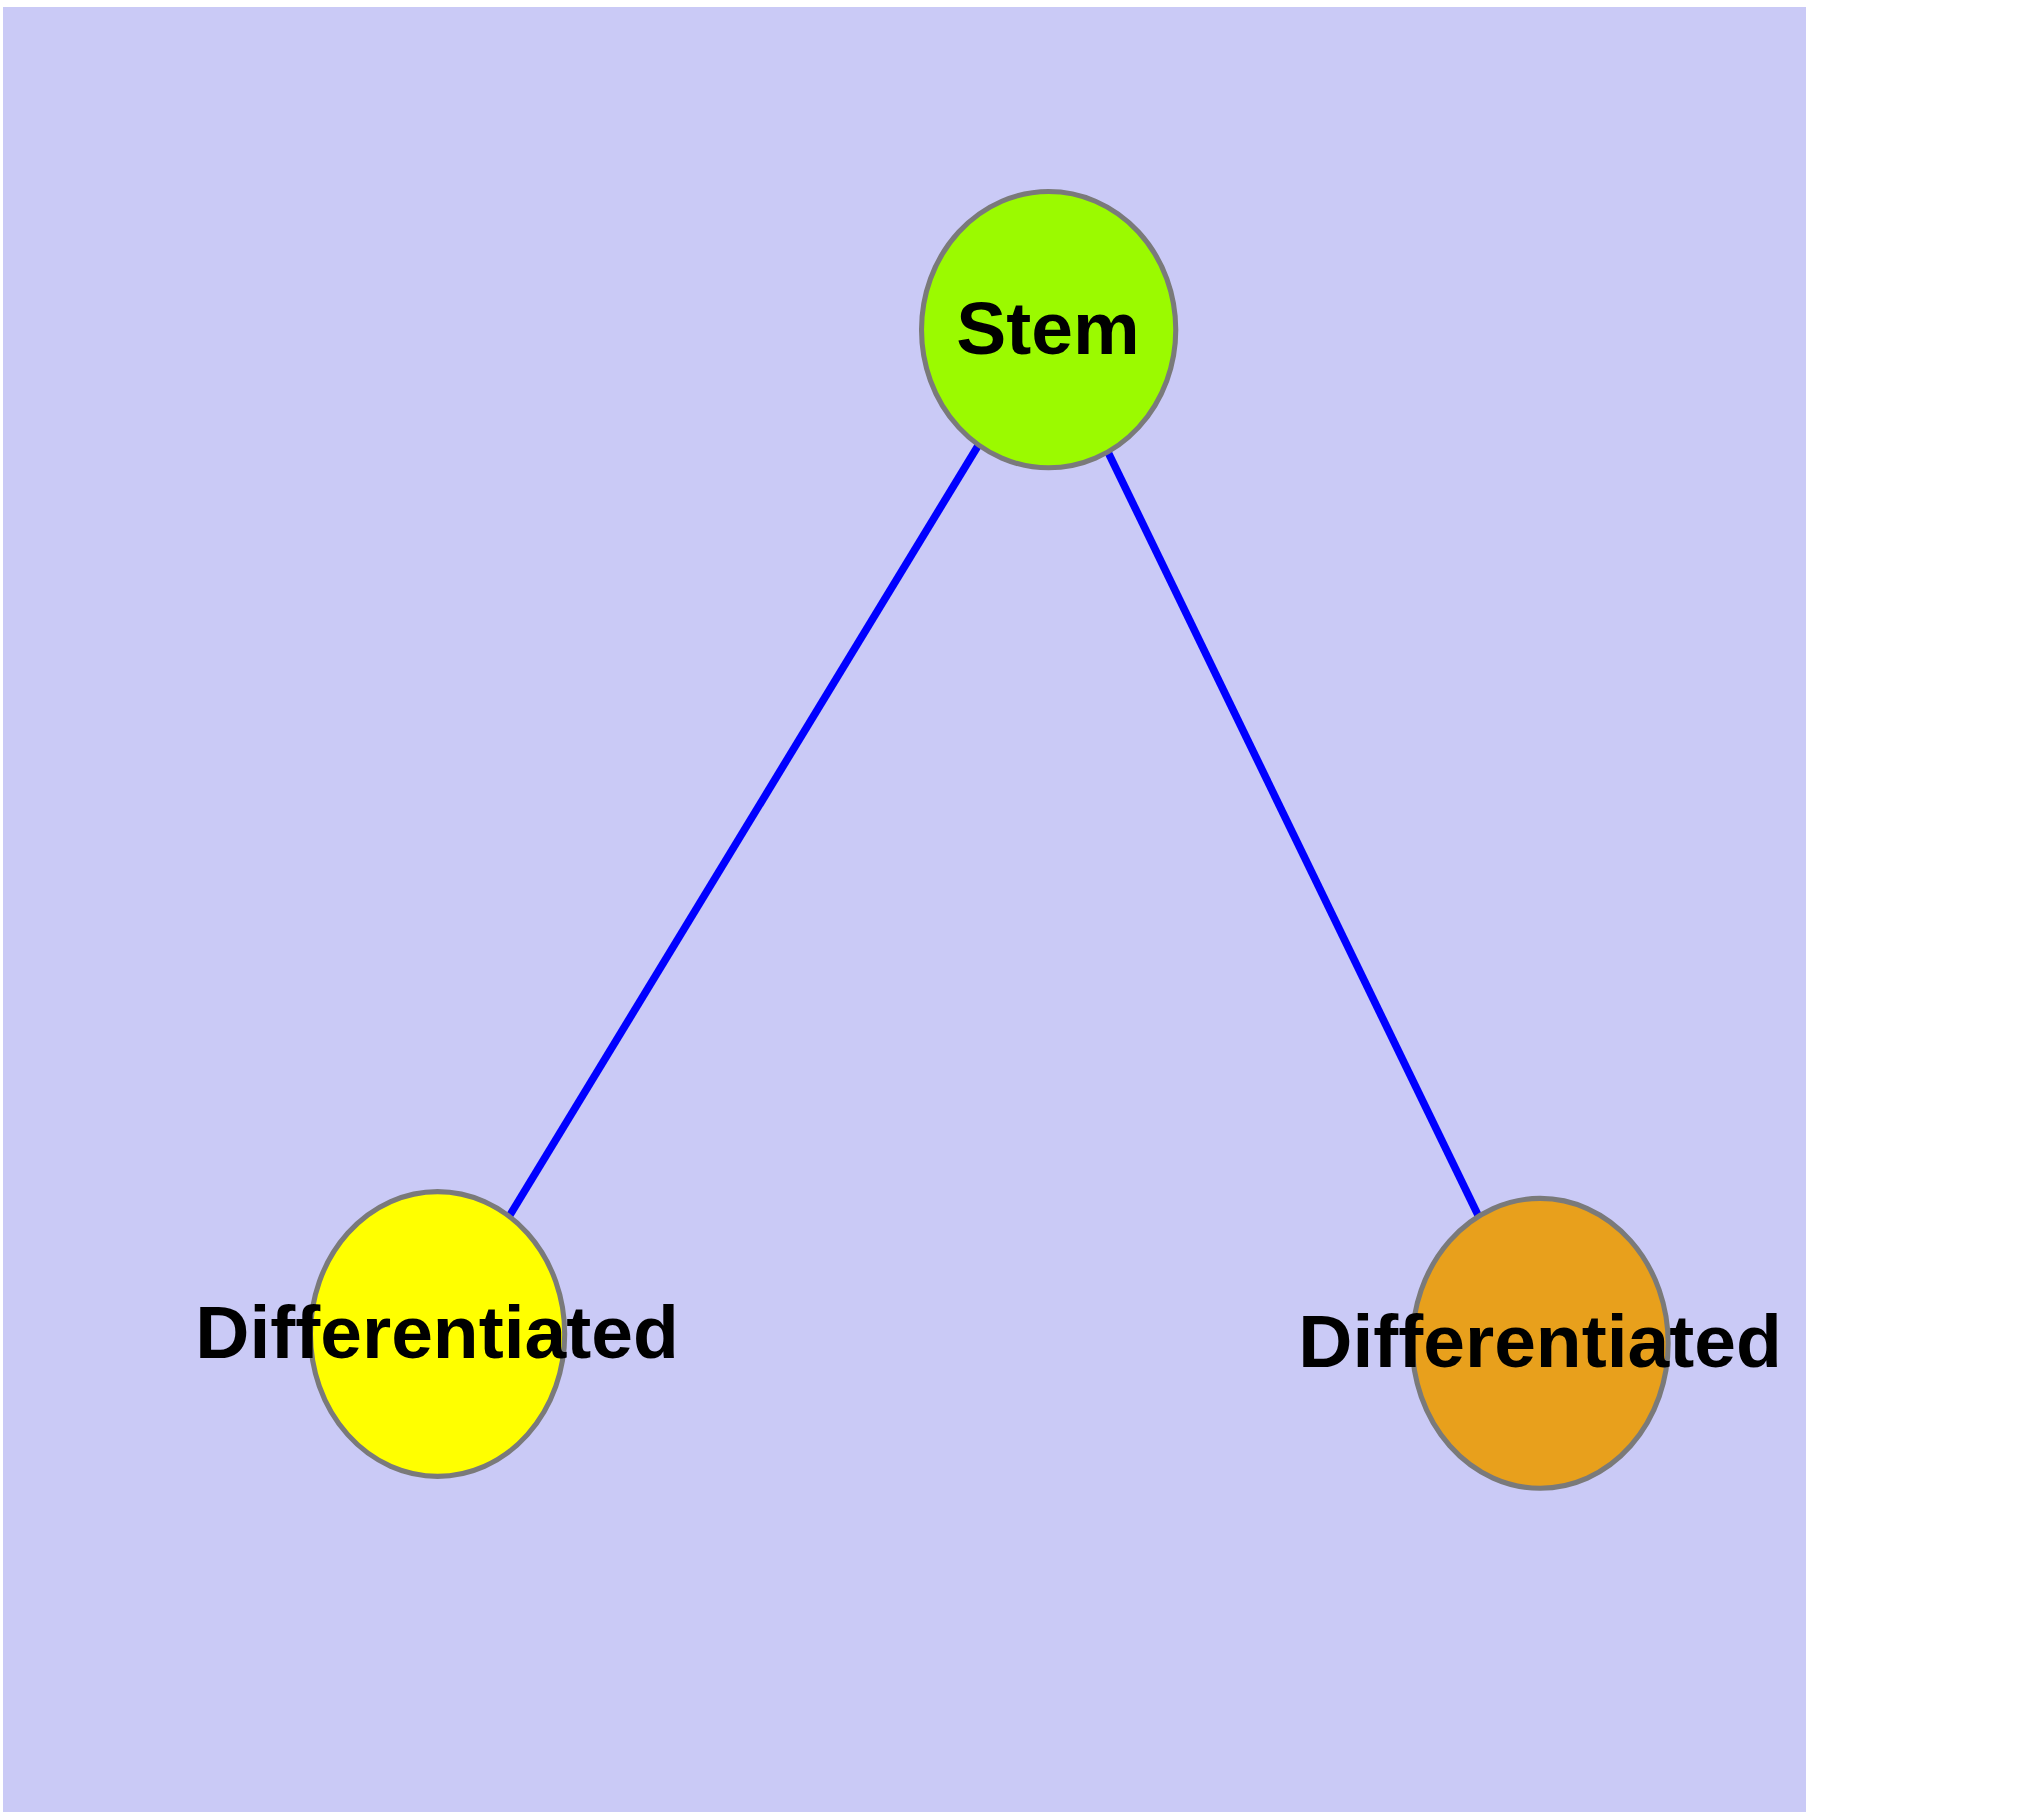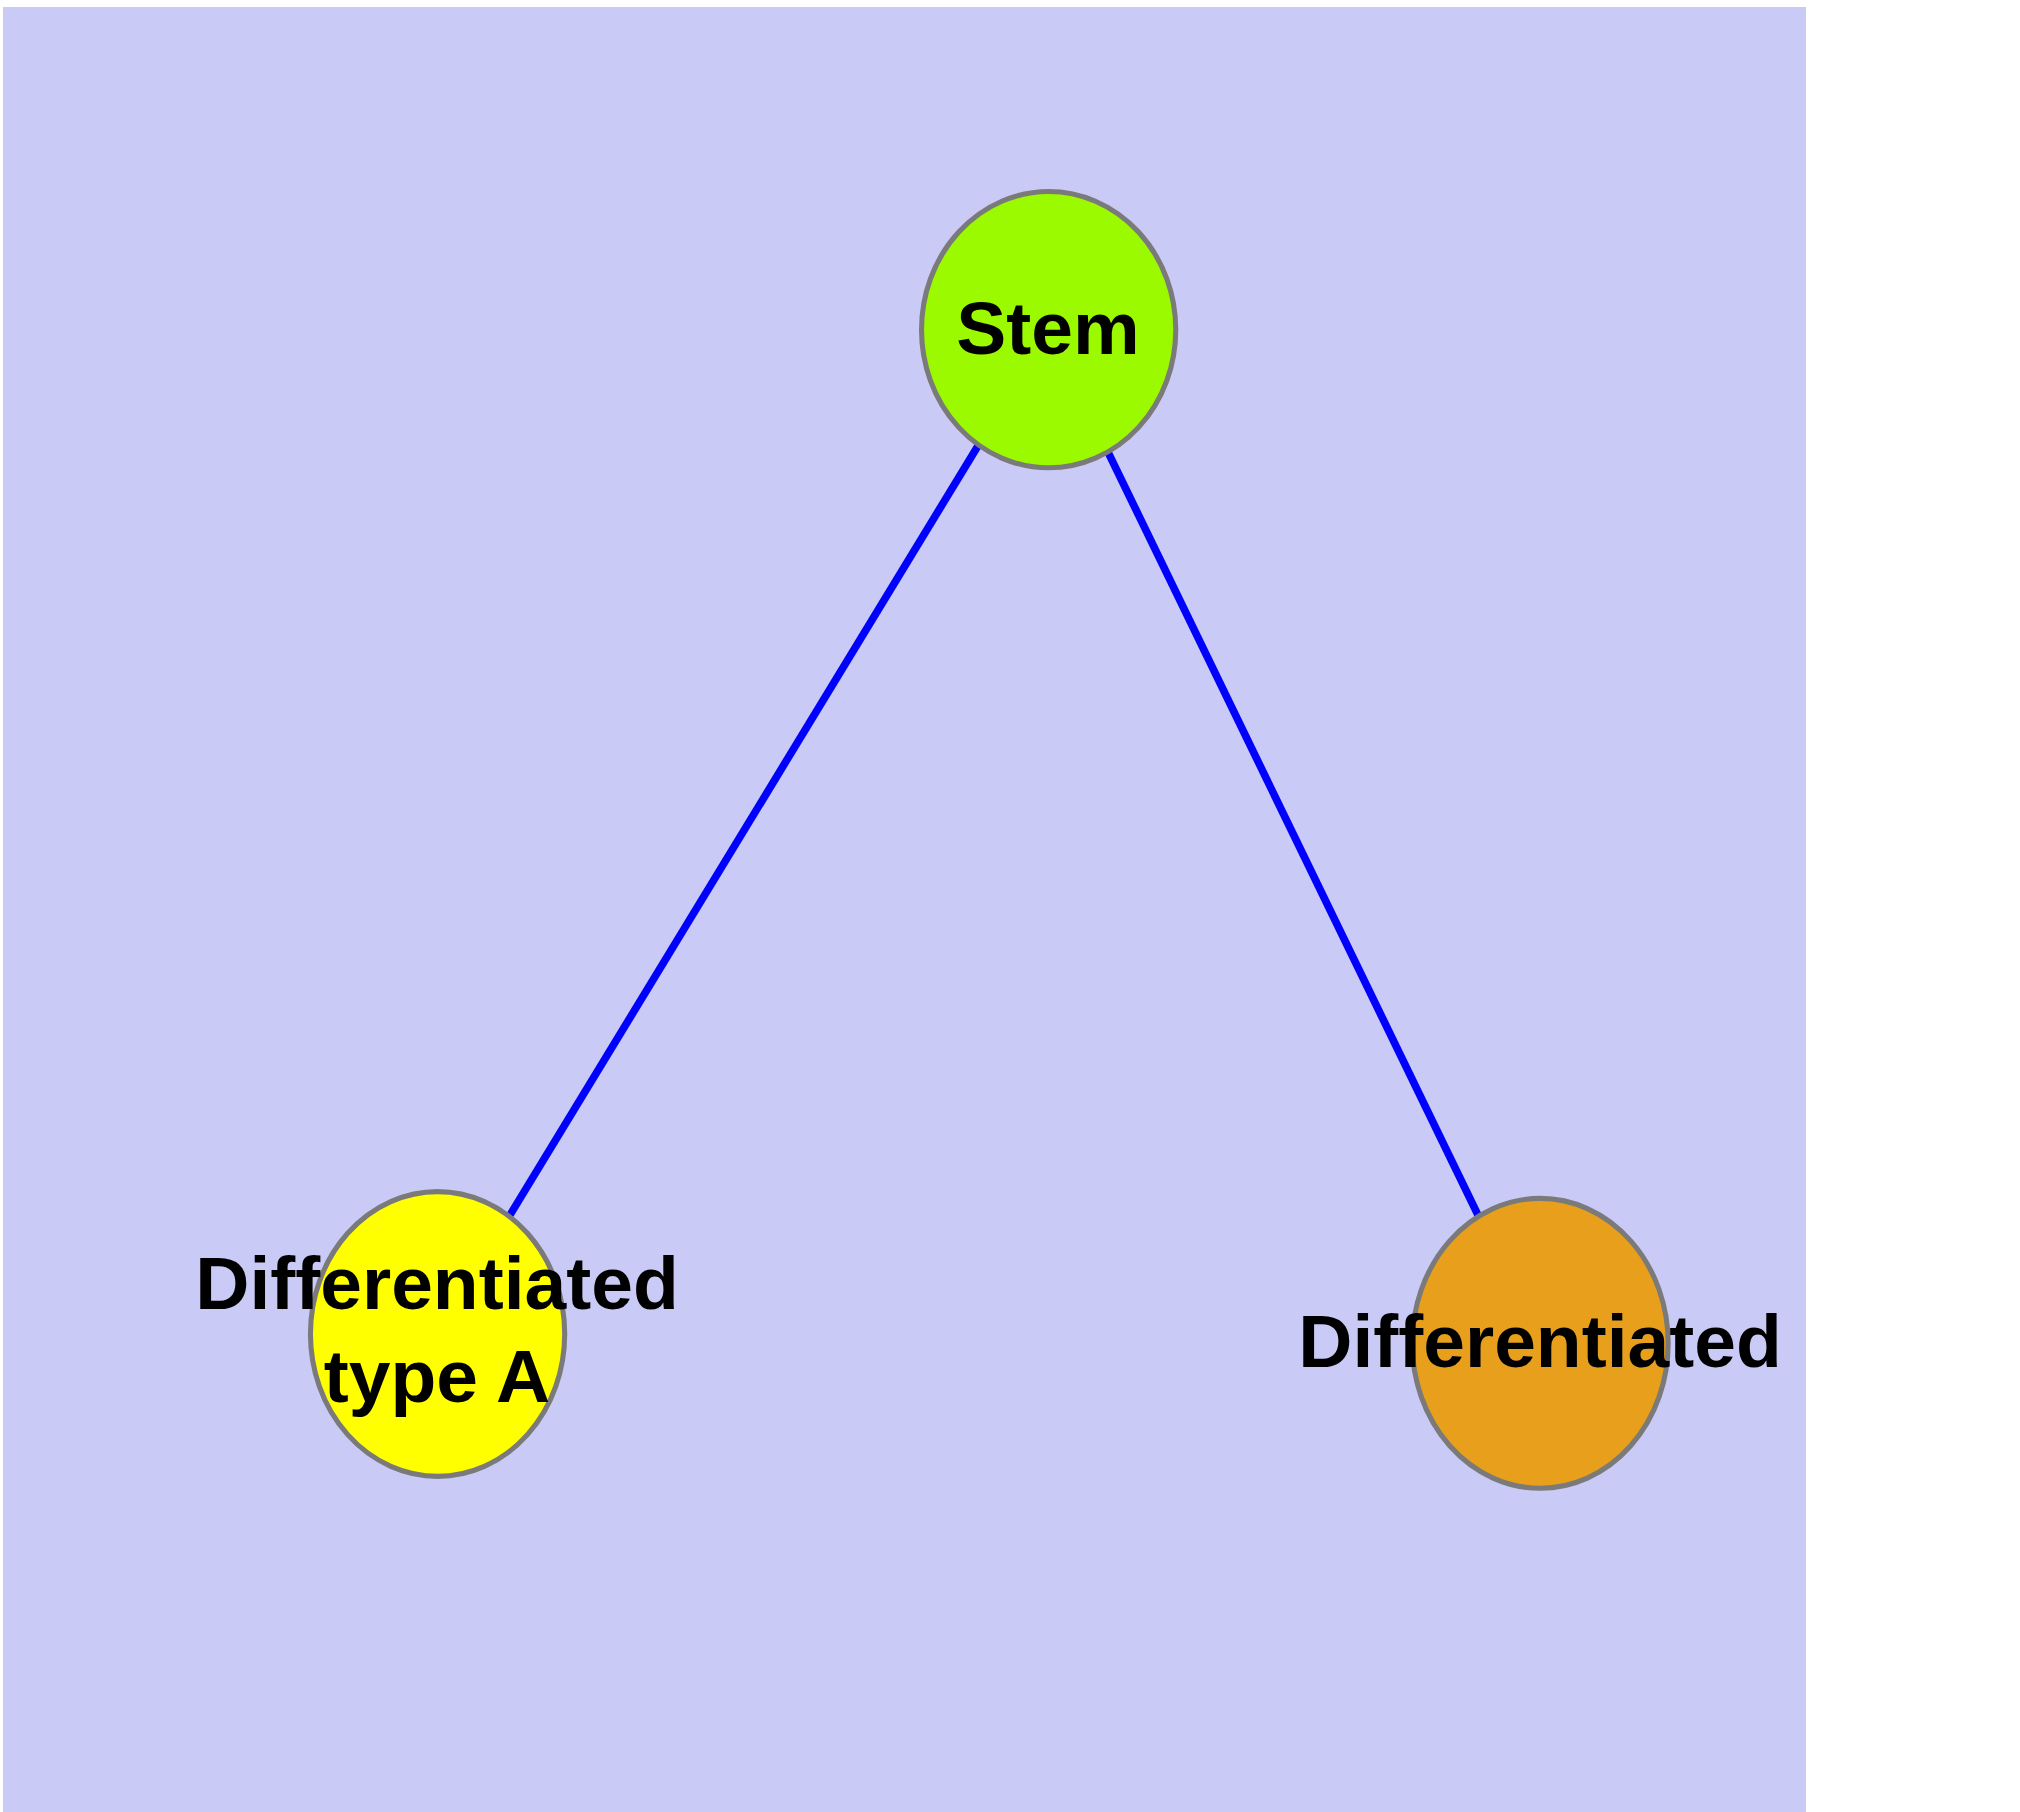--- a/index.html
+++ b/index.html
@@ -69,21 +69,20 @@
 
     <ellipse class="node" cx="1817" cy="1585" rx="151" ry="171" fill="#E8A01C" stroke="#7A7A7A"></ellipse>
   </svg>
 
   <div class="node-label" style="color: rgb(0, 0, 0); left: 1048px; top: 330px;">
     <span>Stem</span>
   </div>
 
   <div class="node-label" style="color: rgb(0, 0, 0); left: 437px; top: 1334px;">
     <span>Differentiated</span>
-    <span>type A</span>
   </div>
 
   <div class="node-label" style="color: rgb(0, 0, 0); left: 1540px; top: 1343px;">
     <span>Differentiated</span>
   </div>
 
 </div>
 
 
 </body></html>

